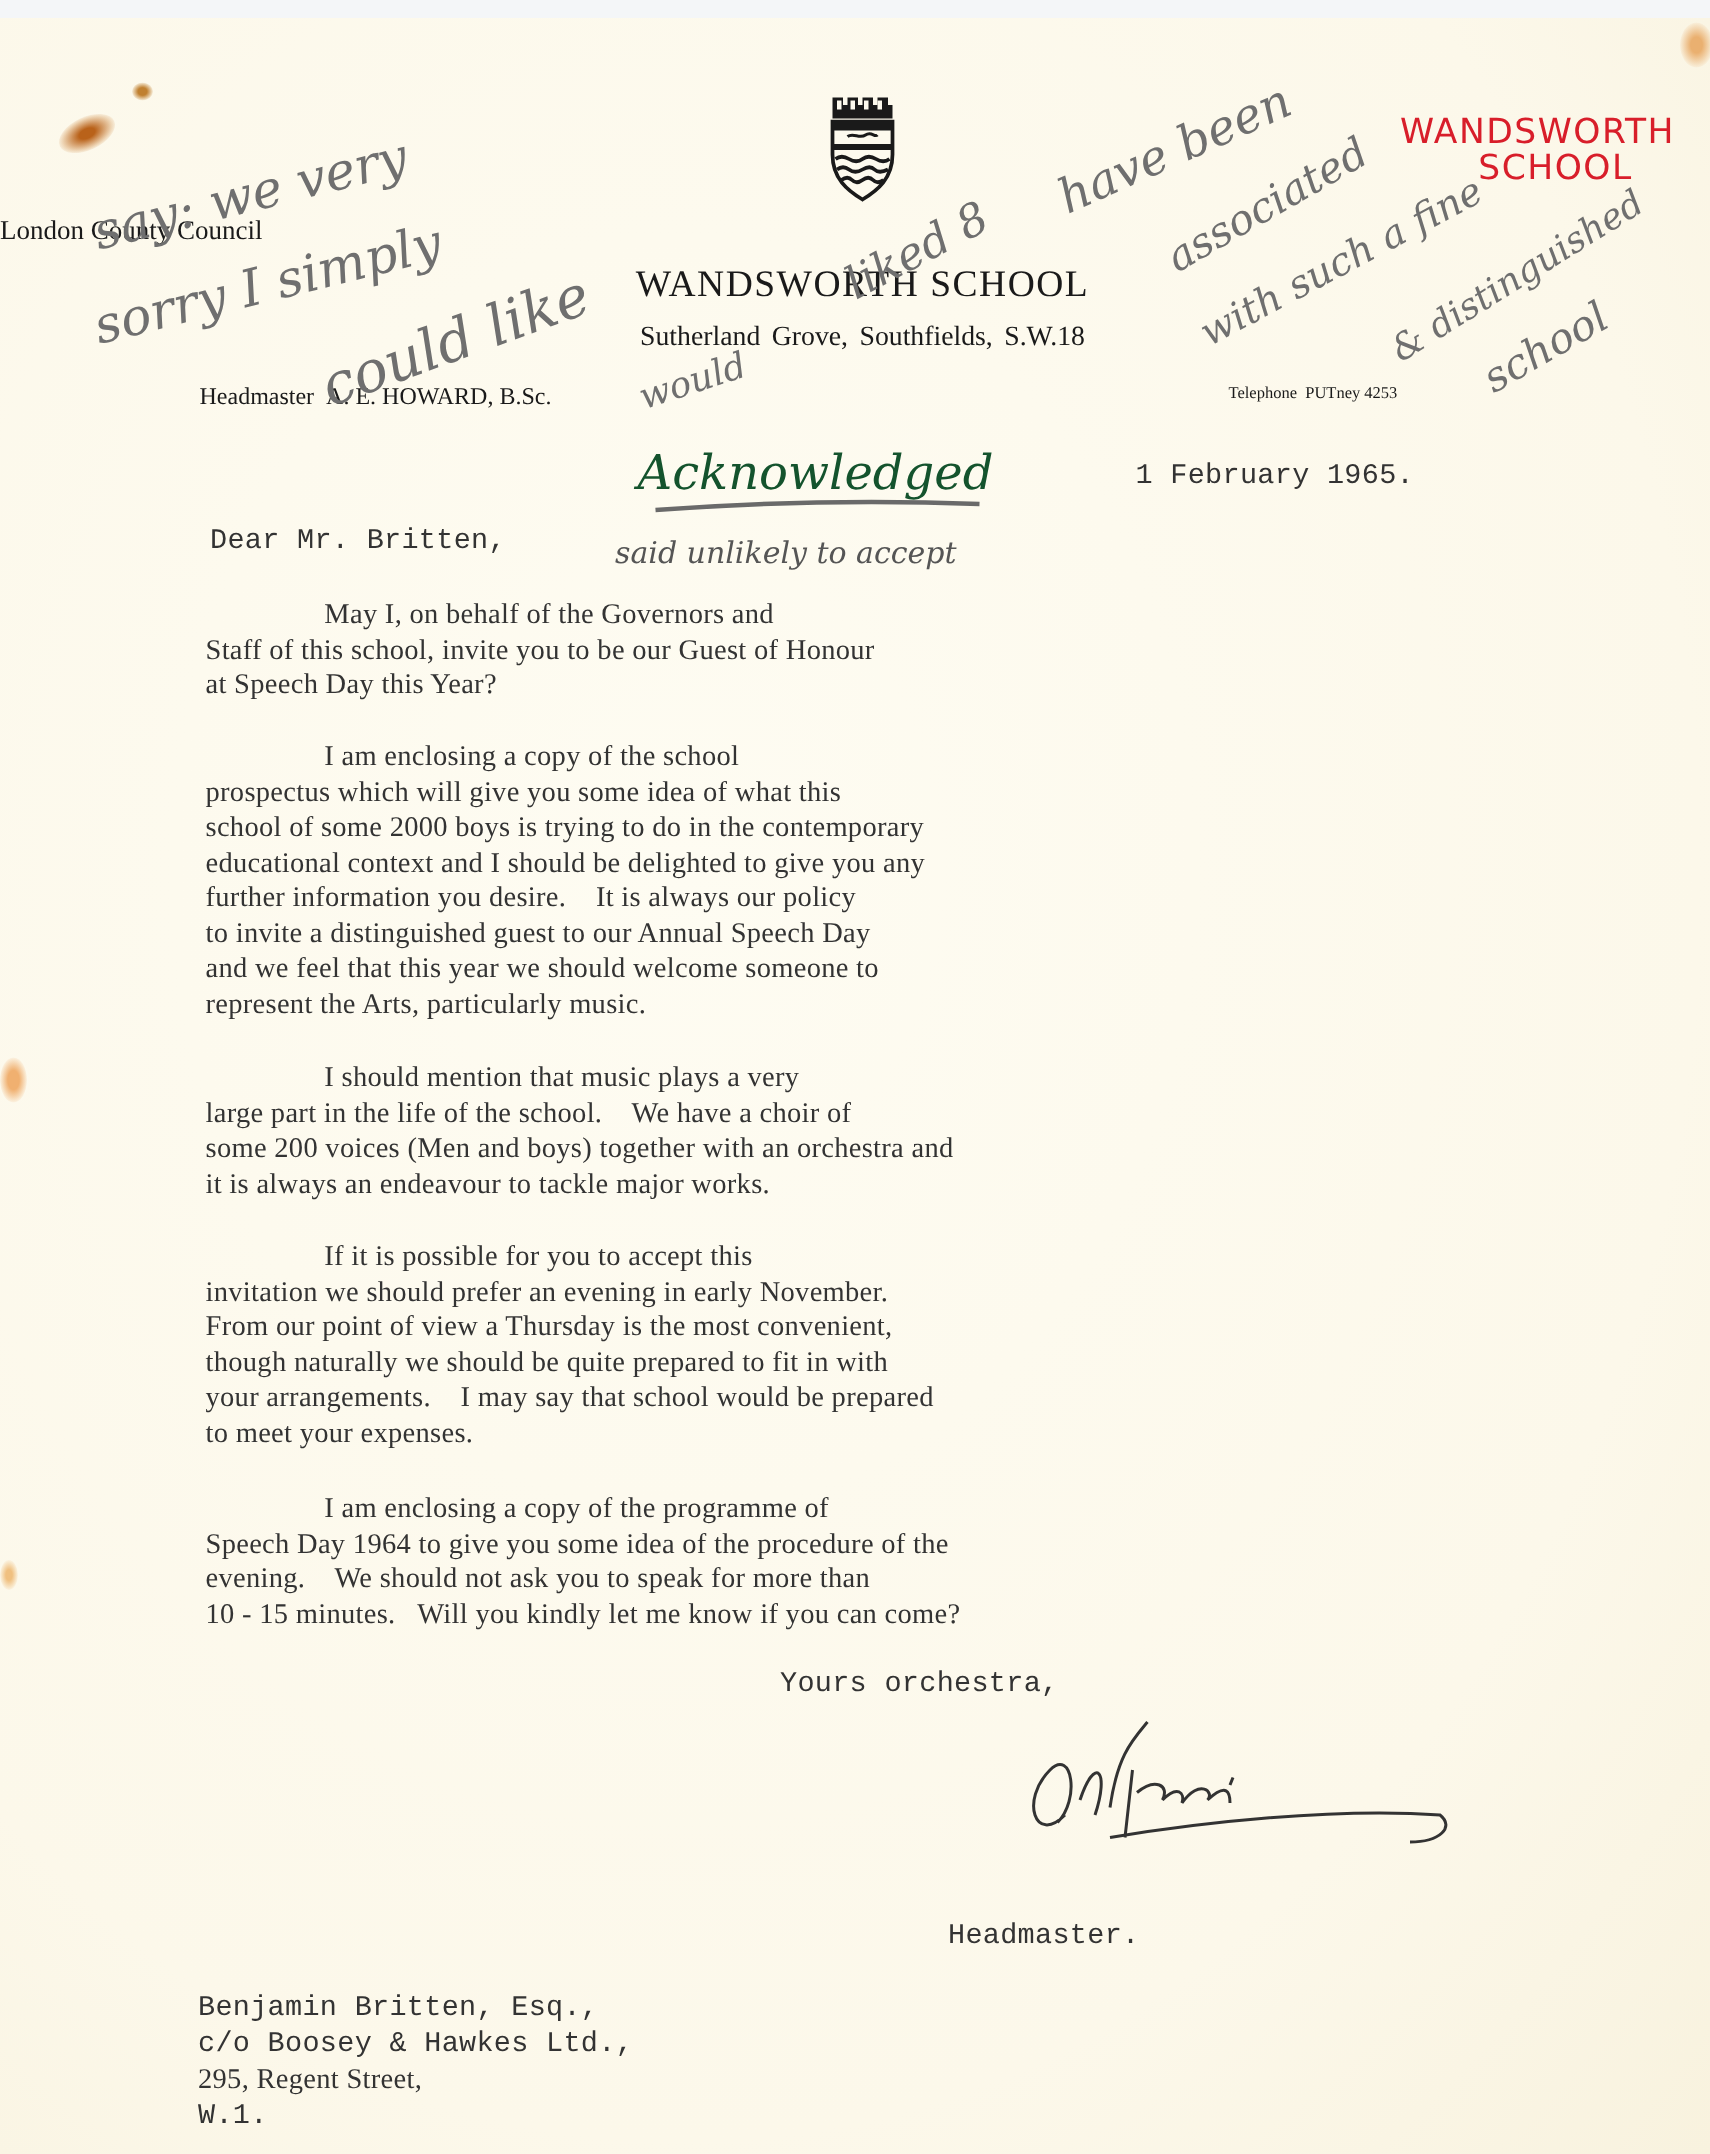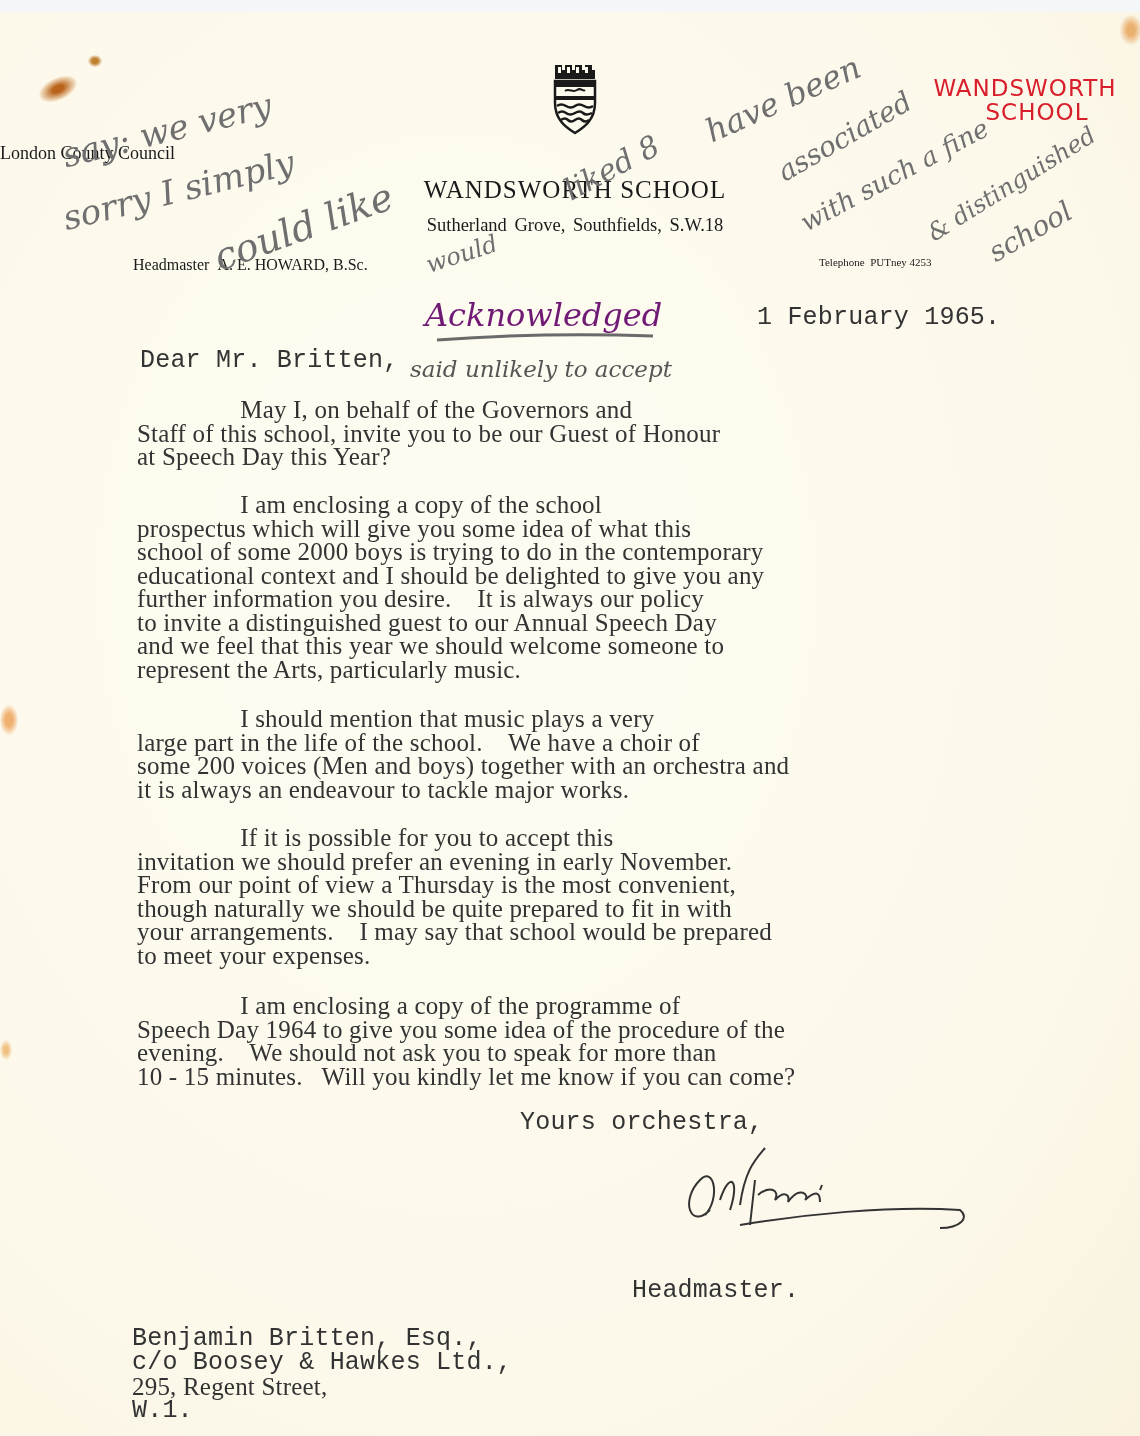--- a/index.html
+++ b/index.html
@@ -18,21 +18,21 @@
   .serif { font-family: "Liberation Serif", "DejaVu Serif", serif; color: #1a1a1a; }
   .abs { position: absolute; white-space: pre; }
 
   .crest { position: absolute; left: 553px; top: 63px; width: 44px; height: 72px; }
   .lcc { left: 0; width: 1076px; top: 143px; text-align: left; font-size: 18px; }
   .school-name { left: 0; width: 1150px; top: 176px; text-align: center; font-size: 25px; letter-spacing: 1px; }
   .address { left: 0; width: 1150px; top: 215px; text-align: center; font-size: 18.5px; word-spacing: 3px; }
   .headmaster-line { left: 133px; top: 256px; font-size: 16px; }
   .telephone { left: 819px; top: 256px; font-size: 11px; }
 
-  .typed { font-size: 25px; line-height: 23.5px; color: #333; letter-spacing: 0.2px; }
+  .typed { font-size: 19px; line-height: 23.5px; color: #333; letter-spacing: 0.2px; }
   .date { left: 757px; top: 306px; }
   .salutation { left: 140px; top: 349px; }
   .para { position: absolute; left: 137px; white-space: pre; font-family: Liberation Serif, serif; }
 
   .hand { position: absolute; font-family: "DejaVu Serif", serif; font-style: italic; color: #6f6f6f; white-space: pre; }
   .red-note { position: absolute; font-family: "DejaVu Sans", sans-serif; color: #d81e2a; font-size: 23px; line-height: 24px; text-align: center; letter-spacing: 1px; }
 </style>
 </head>
 <body>
 
@@ -75,25 +75,25 @@
 <div class="hand" style="left:60px;top:170px;font-size:34px;transform:rotate(-14deg);">sorry I simply</div>
 <div class="hand" style="left:210px;top:205px;font-size:38px;transform:rotate(-20deg);">could like</div>
 <div class="hand" style="left:425px;top:240px;font-size:24px;transform:rotate(-18deg);">would</div>
 <div class="hand" style="left:560px;top:150px;font-size:30px;transform:rotate(-28deg);">liked 8</div>
 <div class="hand" style="left:700px;top:80px;font-size:32px;transform:rotate(-24deg);">have been</div>
 <div class="hand" style="left:770px;top:120px;font-size:28px;transform:rotate(-30deg);">associated</div>
 <div class="hand" style="left:790px;top:160px;font-size:26px;transform:rotate(-28deg);">with such a fine</div>
 <div class="hand" style="left:915px;top:170px;font-size:24px;transform:rotate(-32deg);">&amp; distinguished</div>
 <div class="hand" style="left:985px;top:215px;font-size:28px;transform:rotate(-30deg);">school</div>
 
-<div class="hand" style="left:425px;top:296px;font-size:32px;color:#701a75;">Acknowledged</div>
+<div class="hand" style="left:425px;top:296px;font-size:32px;color:#14532d;">Acknowledged</div>
 <svg class="abs" style="left:435px;top:332px;" width="220" height="12">
     <path d="M2 8 Q110 0 218 4" stroke="#6a6a6a" stroke-width="3" fill="none"></path>
   </svg>
-<div class="hand" style="left:410px;top:356px;font-size:23px;color:#555;">said unlikely to accept</div>
+<div class="hand" style="left:410px;top:356px;font-size:20px;color:#555;">said unlikely to accept</div>
 
 <div class="abs typed date">1 February 1965.</div>
 <div class="abs typed salutation">Dear Mr. Britten,</div>
 
 <div class="para typed" style="top:398px;">                May I, on behalf of the Governors and
 Staff of this school, invite you to be our Guest of Honour
 at Speech Day this Year?</div>
 <div class="para typed" style="top:493px;">                I am enclosing a copy of the school
 prospectus which will give you some idea of what this
 school of some 2000 boys is trying to do in the contemporary

